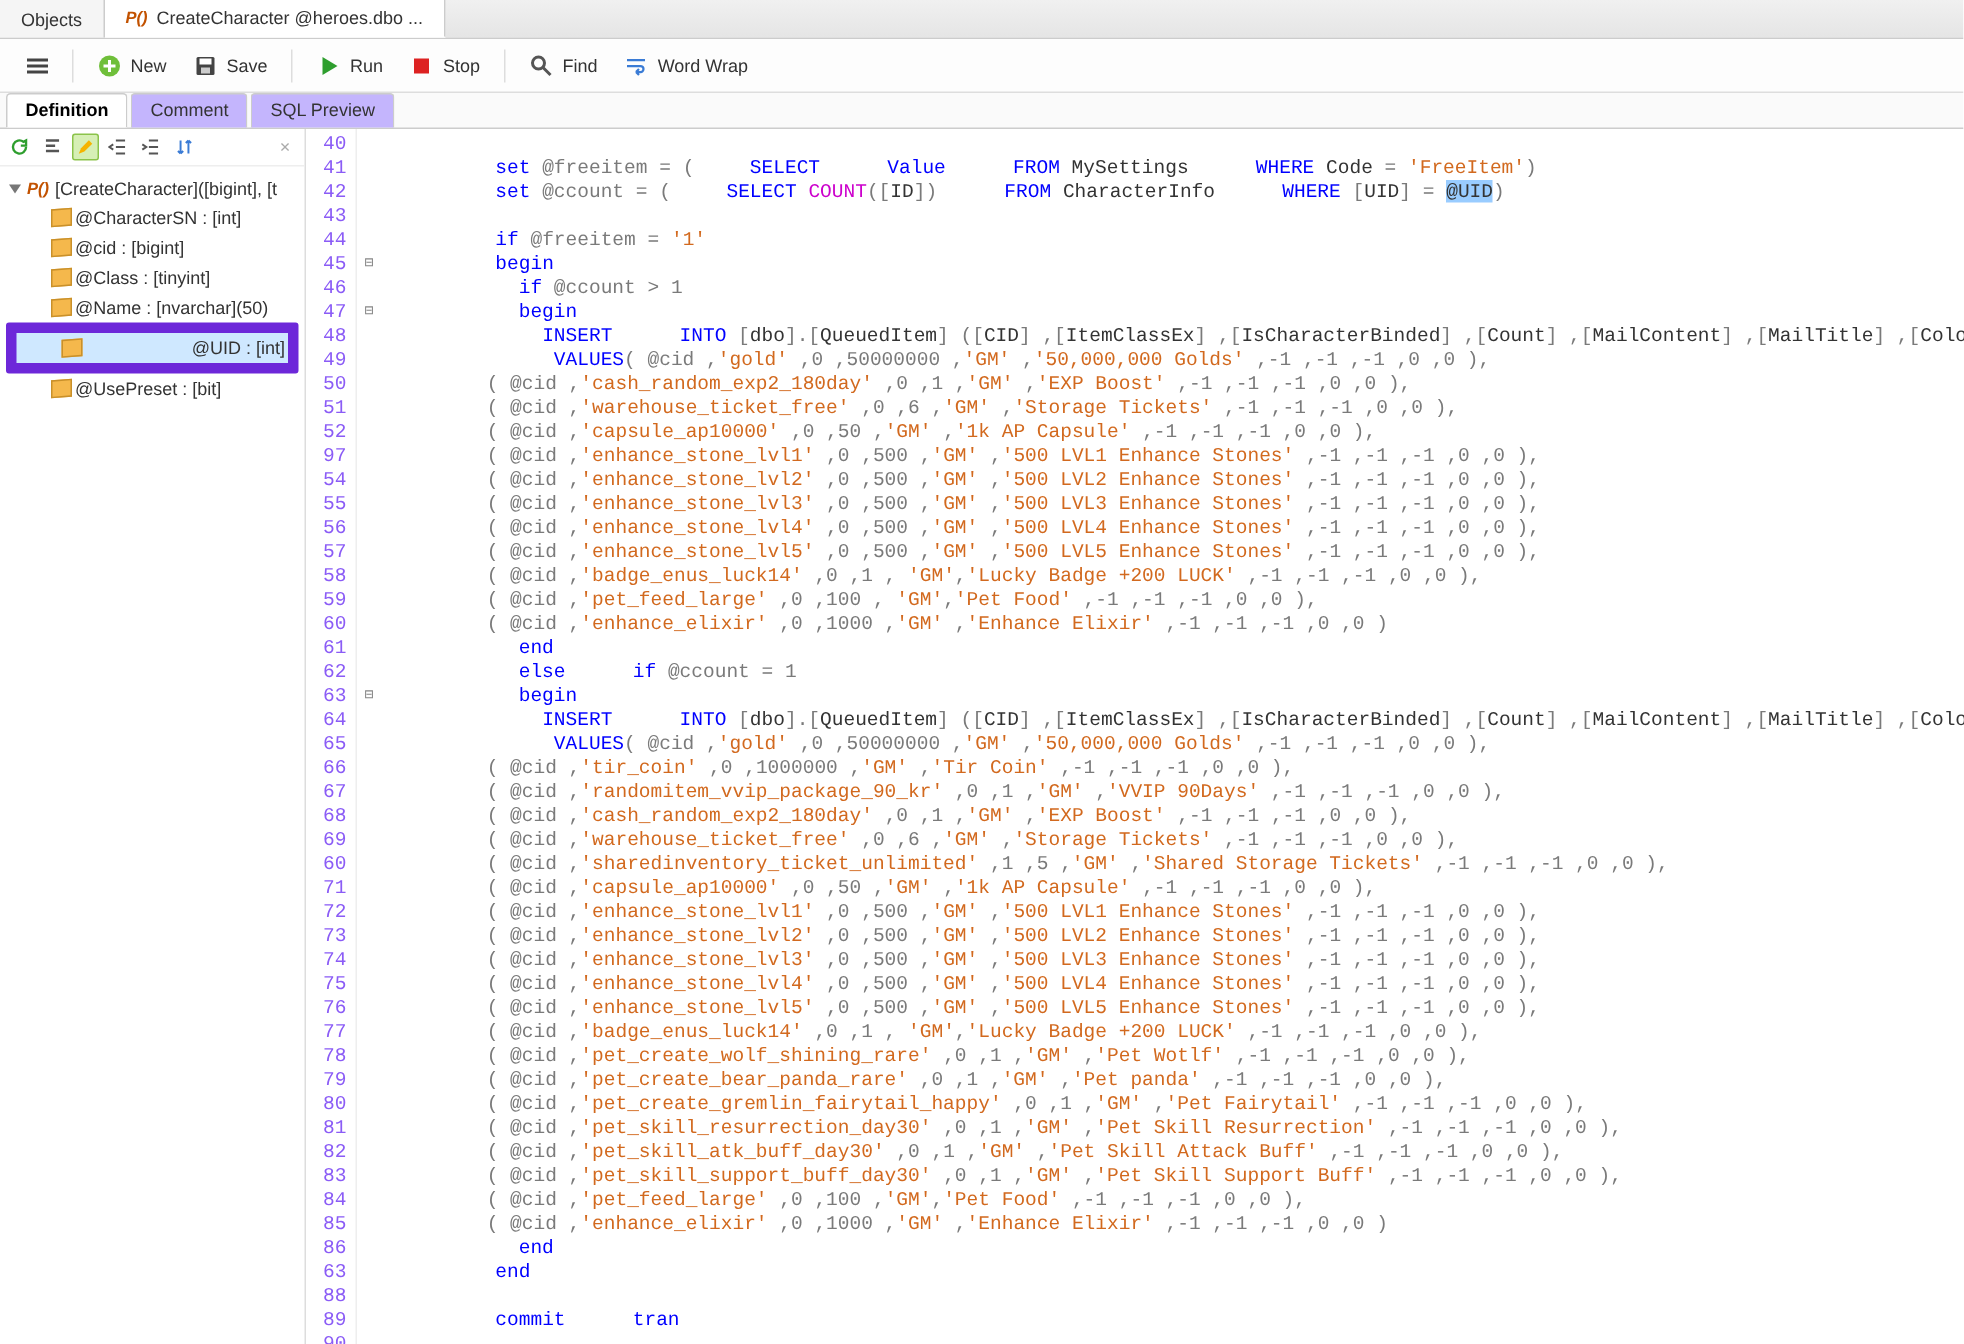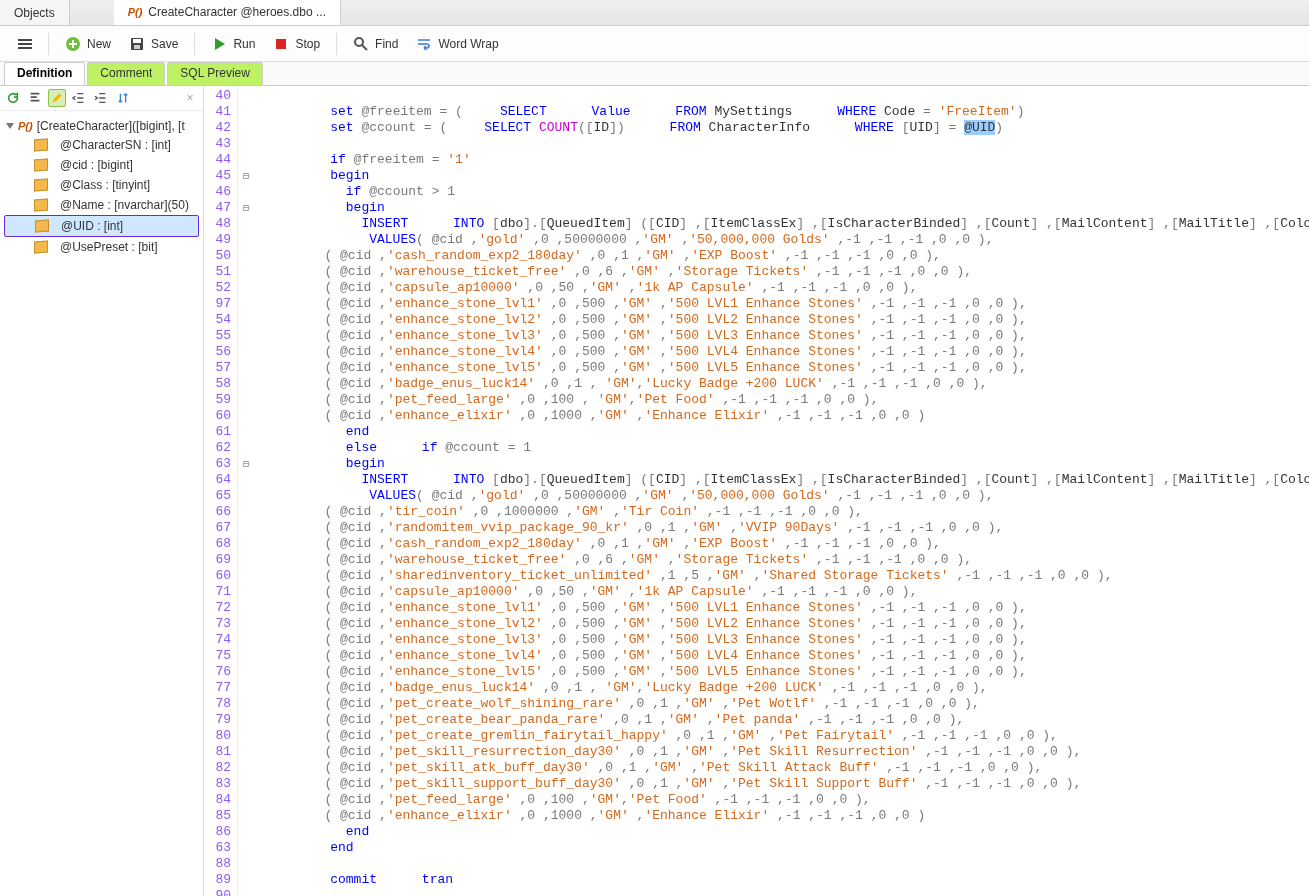--- a/index.html
+++ b/index.html
@@ -10,21 +10,20 @@
   color: #333;
   overflow: hidden;
   height: 896px;
   width: 1309px;
 }
 .tabs-row {
   display: flex;
   background: linear-gradient(#f0f0f0,#e5e5e5);
   border-bottom: 1px solid #ccc;
   height: 26px;
-  gap: 44px;
 }
 .tab {
   padding: 4px 14px;
   border-right: 1px solid #ccc;
   background: #f5f5f5;
   cursor: default;
   display: inline-flex;
   align-items: center;
   gap: 6px;
 }
@@ -54,21 +53,21 @@
   display: flex;
   height: 24px;
   border-bottom: 1px solid #ccc;
   padding-left: 4px;
   background: #fafafa;
 }
 .subtab {
   padding: 3px 12px;
   border: 1px solid #ccc;
   border-bottom: none;
-  background: #bef264;
+  background: #c4b5fd;
   margin-right: 2px;
   border-radius: 3px 3px 0 0;
   cursor: default;
 }
 .subtab.active { background: #fff; font-weight: 600; color: #000; }
 .main {
   display: flex;
   height: calc(896px - 26px - 36px - 24px);
 }
 .sidebar {
@@ -86,22 +85,22 @@
   align-items: center;
 }
 .side-toolbar .mini {
   width: 18px; height: 18px;
   display: inline-flex; align-items: center; justify-content: center;
   cursor: pointer; border-radius: 2px;
 }
 .closex { margin-left: auto; color: #aaa; cursor: pointer; width:18px; text-align:center; }
 .tree { padding: 6px 4px; overflow: auto; flex: 1; white-space: nowrap; }
 .tree-root { display: flex; align-items: center; gap: 4px; padding: 2px 2px; }
-.tree-child { display: flex; align-items: center; gap: 12px; padding: 3px 2px 3px 30px; }
-.tree-child.selected { background: #cfe8ff; border: 1px solid #6d28d9; border-radius: 2px; }
+.tree-child { display: flex; align-items: center; gap: 2px; padding: 3px 2px 3px 30px; }
+.tree-child.selected { background: #cfe8ff; border: 7px solid #6d28d9; border-radius: 2px; justify-content: space-between; }
 .cube { width: 14px; height: 12px; background: #f5b84c; border: 1px solid #c9902a; transform: skewY(-4deg); }
 .tri { width: 0; height: 0; border-left: 4px solid transparent; border-right: 4px solid transparent; border-top: 6px solid #777; display:inline-block; }
 .fn-ico { color: #c25200; font-style: italic; font-weight: bold; font-size: 11px; }
 
 .editor { flex: 1; display: flex; overflow: hidden; background: #fff; }
 .gutter {
   width: 34px;
   background: #fff;
   color: #8b5cf6;
   text-align: right;

